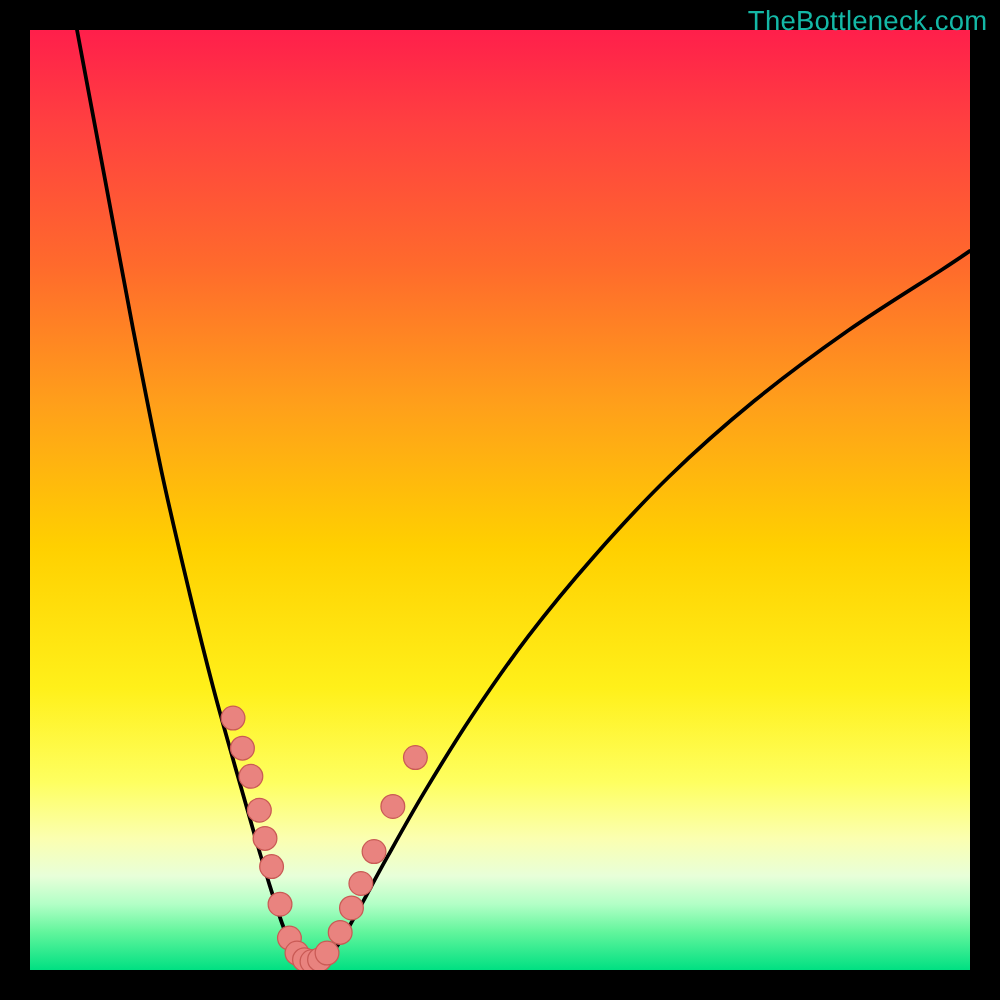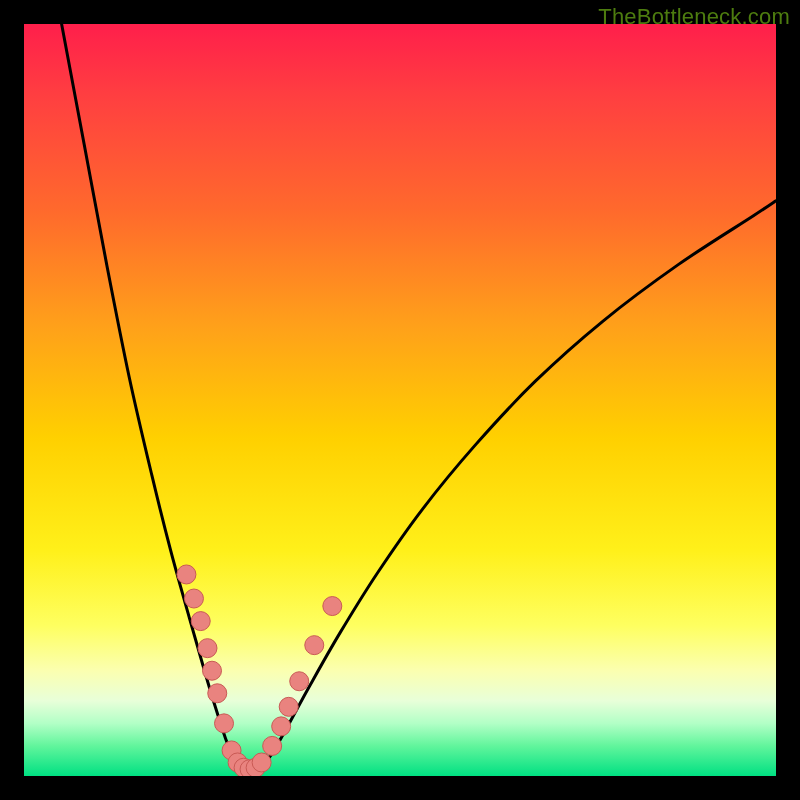--- a/index.html
+++ b/index.html
@@ -41,21 +41,21 @@
       #e8ffd9 90%,
       #b2ffc6 93%,
       #61f59c 96%,
       #00e082 100%
     );
   }
   .watermark {
     position: absolute;
     top: 4px;
     right: 10px;
-    color: #4d7c0f;
+    color: #14b8a6;
     font-size: 22px;
     font-weight: 500;
     letter-spacing: 0.2px;
     user-select: none;
   }
   svg.curve {
     position: absolute;
     inset: 0;
     width: 752px;
     height: 752px;

